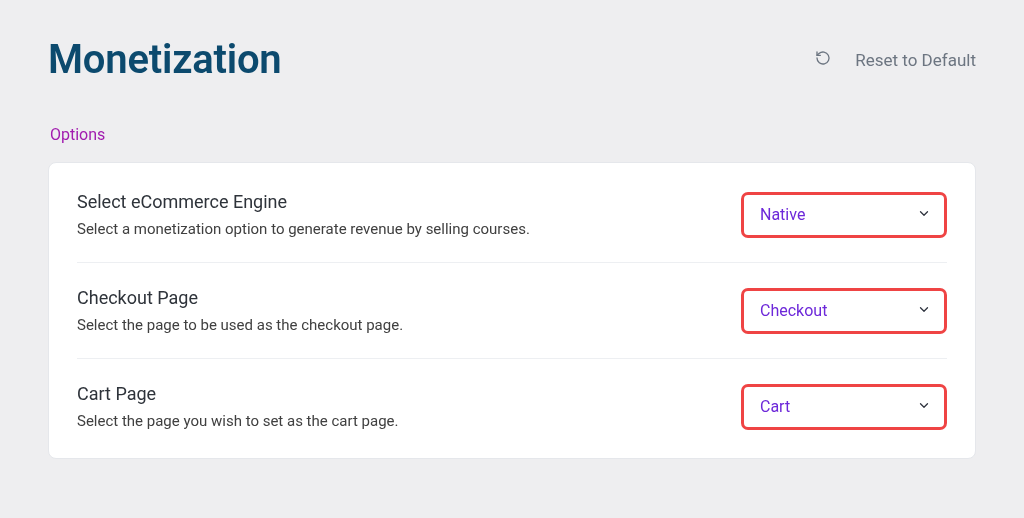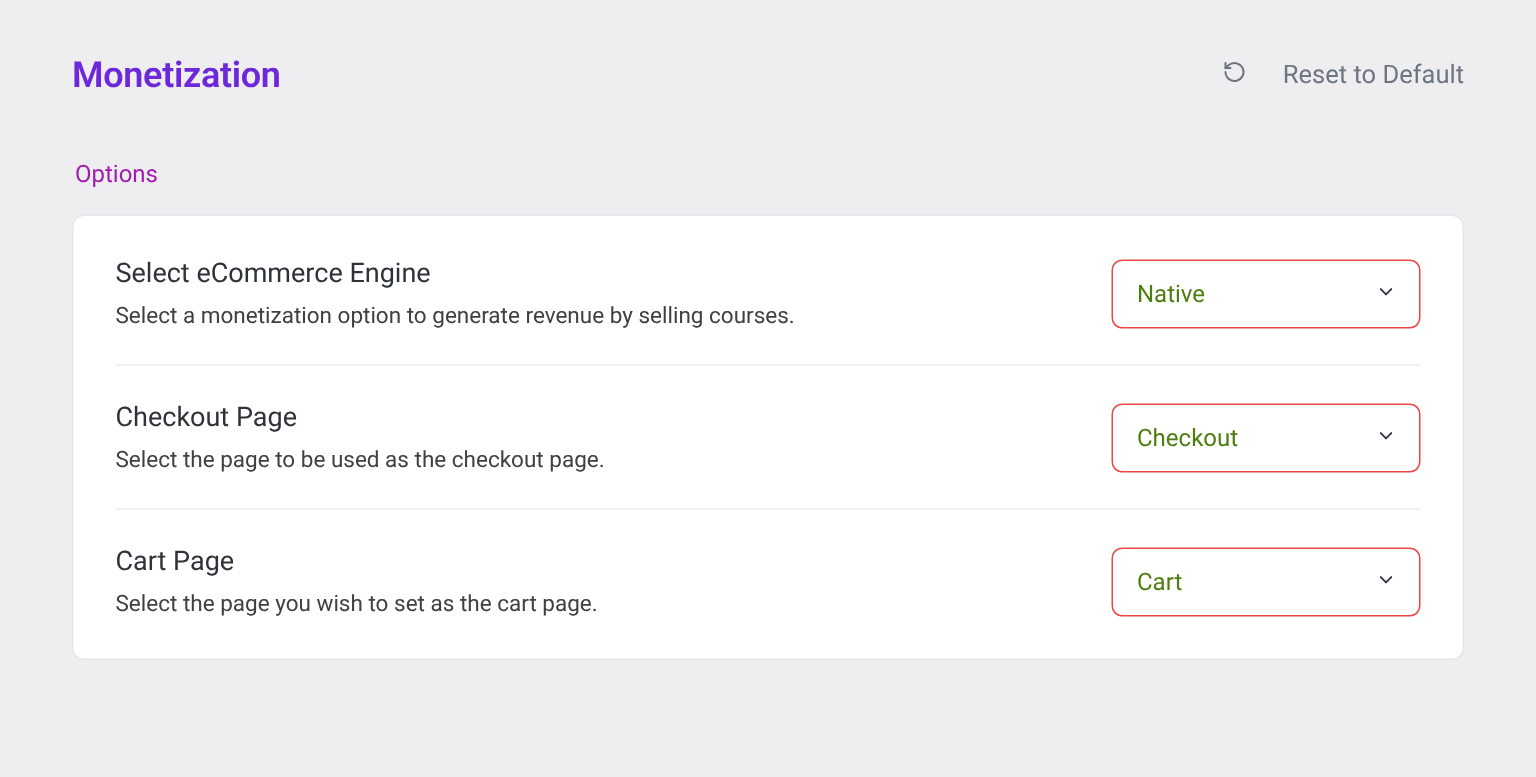--- a/index.html
+++ b/index.html
@@ -14,23 +14,23 @@
   .page {
     padding: 36px 48px 48px 48px;
   }
   .header {
     display: flex;
     justify-content: space-between;
     align-items: center;
     margin-bottom: 42px;
   }
   .page-title {
-    font-size: 24px;
+    font-size: 40px;
     font-weight: 600;
-    color: #6d28d9;
+    color: #0c4a6e;
     letter-spacing: -0.2px;
   }
   .reset-link {
     display: inline-flex;
     align-items: center;
     gap: 24px;
     color: #6c7581;
     font-size: 17px;
     text-decoration: none;
     cursor: pointer;
@@ -69,25 +69,25 @@
   }
   .select {
     position: relative;
     width: 206px;
     height: 46px;
     flex: 0 0 auto;
   }
   .select-field {
     width: 100%;
     height: 100%;
-    border: 1px solid #ef4444;
+    border: 3px solid #ef4444;
     border-radius: 7px;
     background: #ffffff;
     font-size: 16px;
-    color: #4d7c0f;
+    color: #6d28d9;
     padding: 0 44px 0 16px;
     display: flex;
     align-items: center;
     cursor: pointer;
     user-select: none;
   }
   .select-caret {
     position: absolute;
     right: 16px;
     top: 50%;

